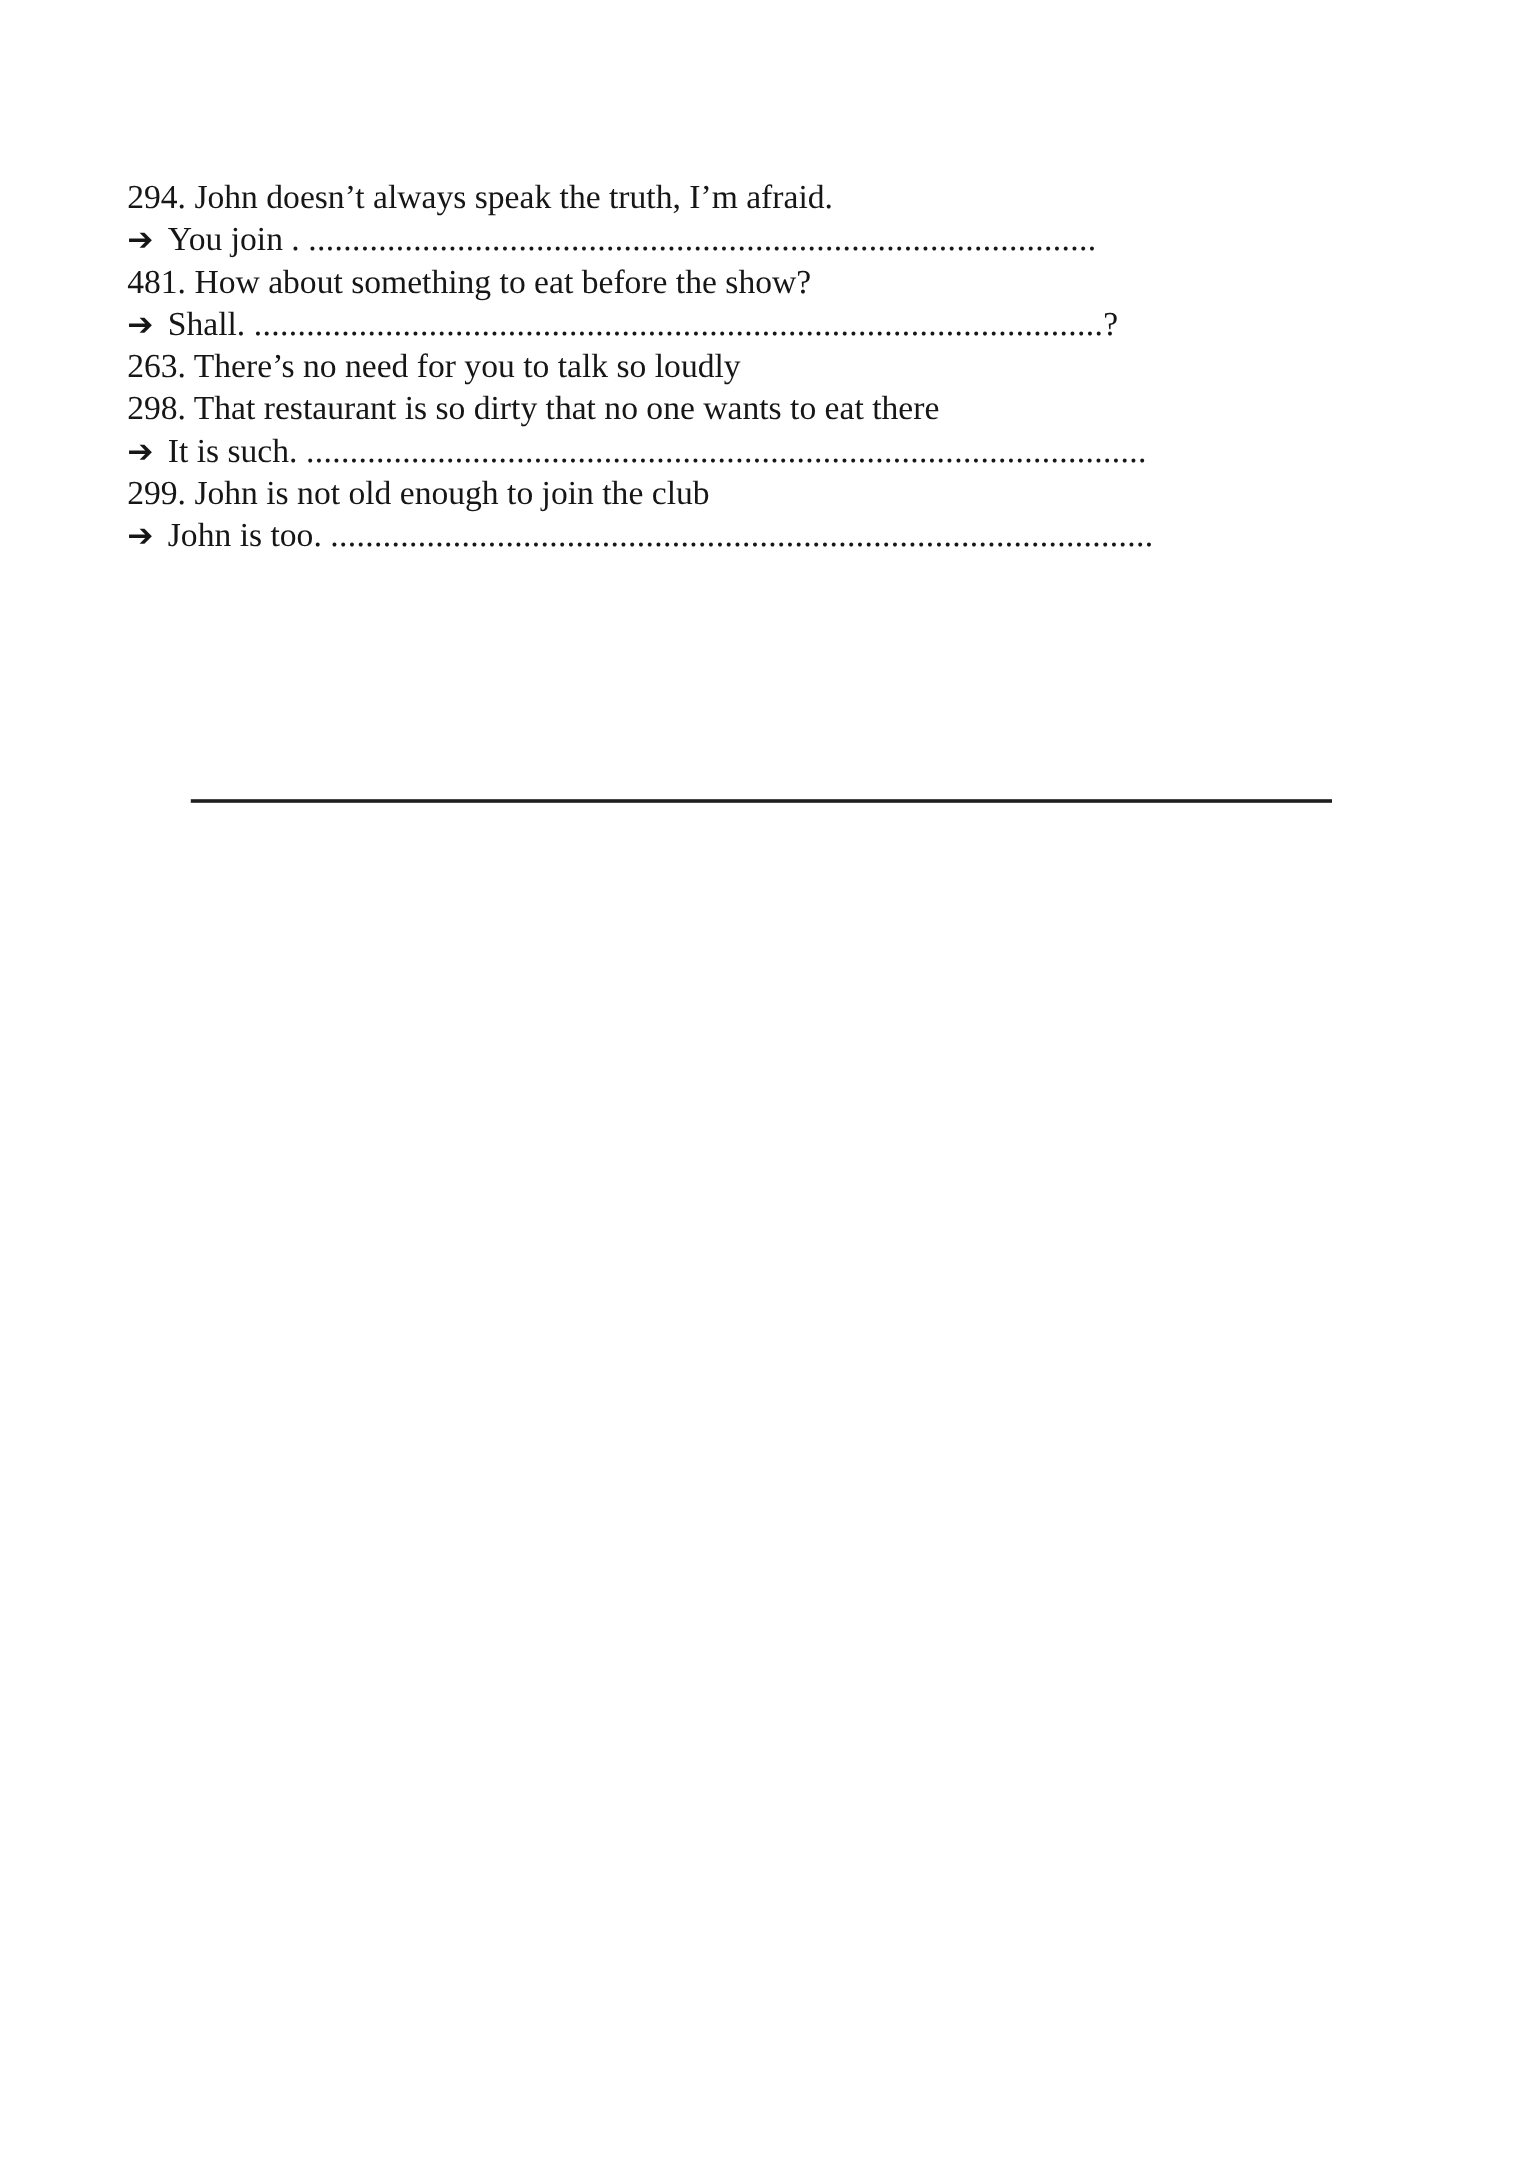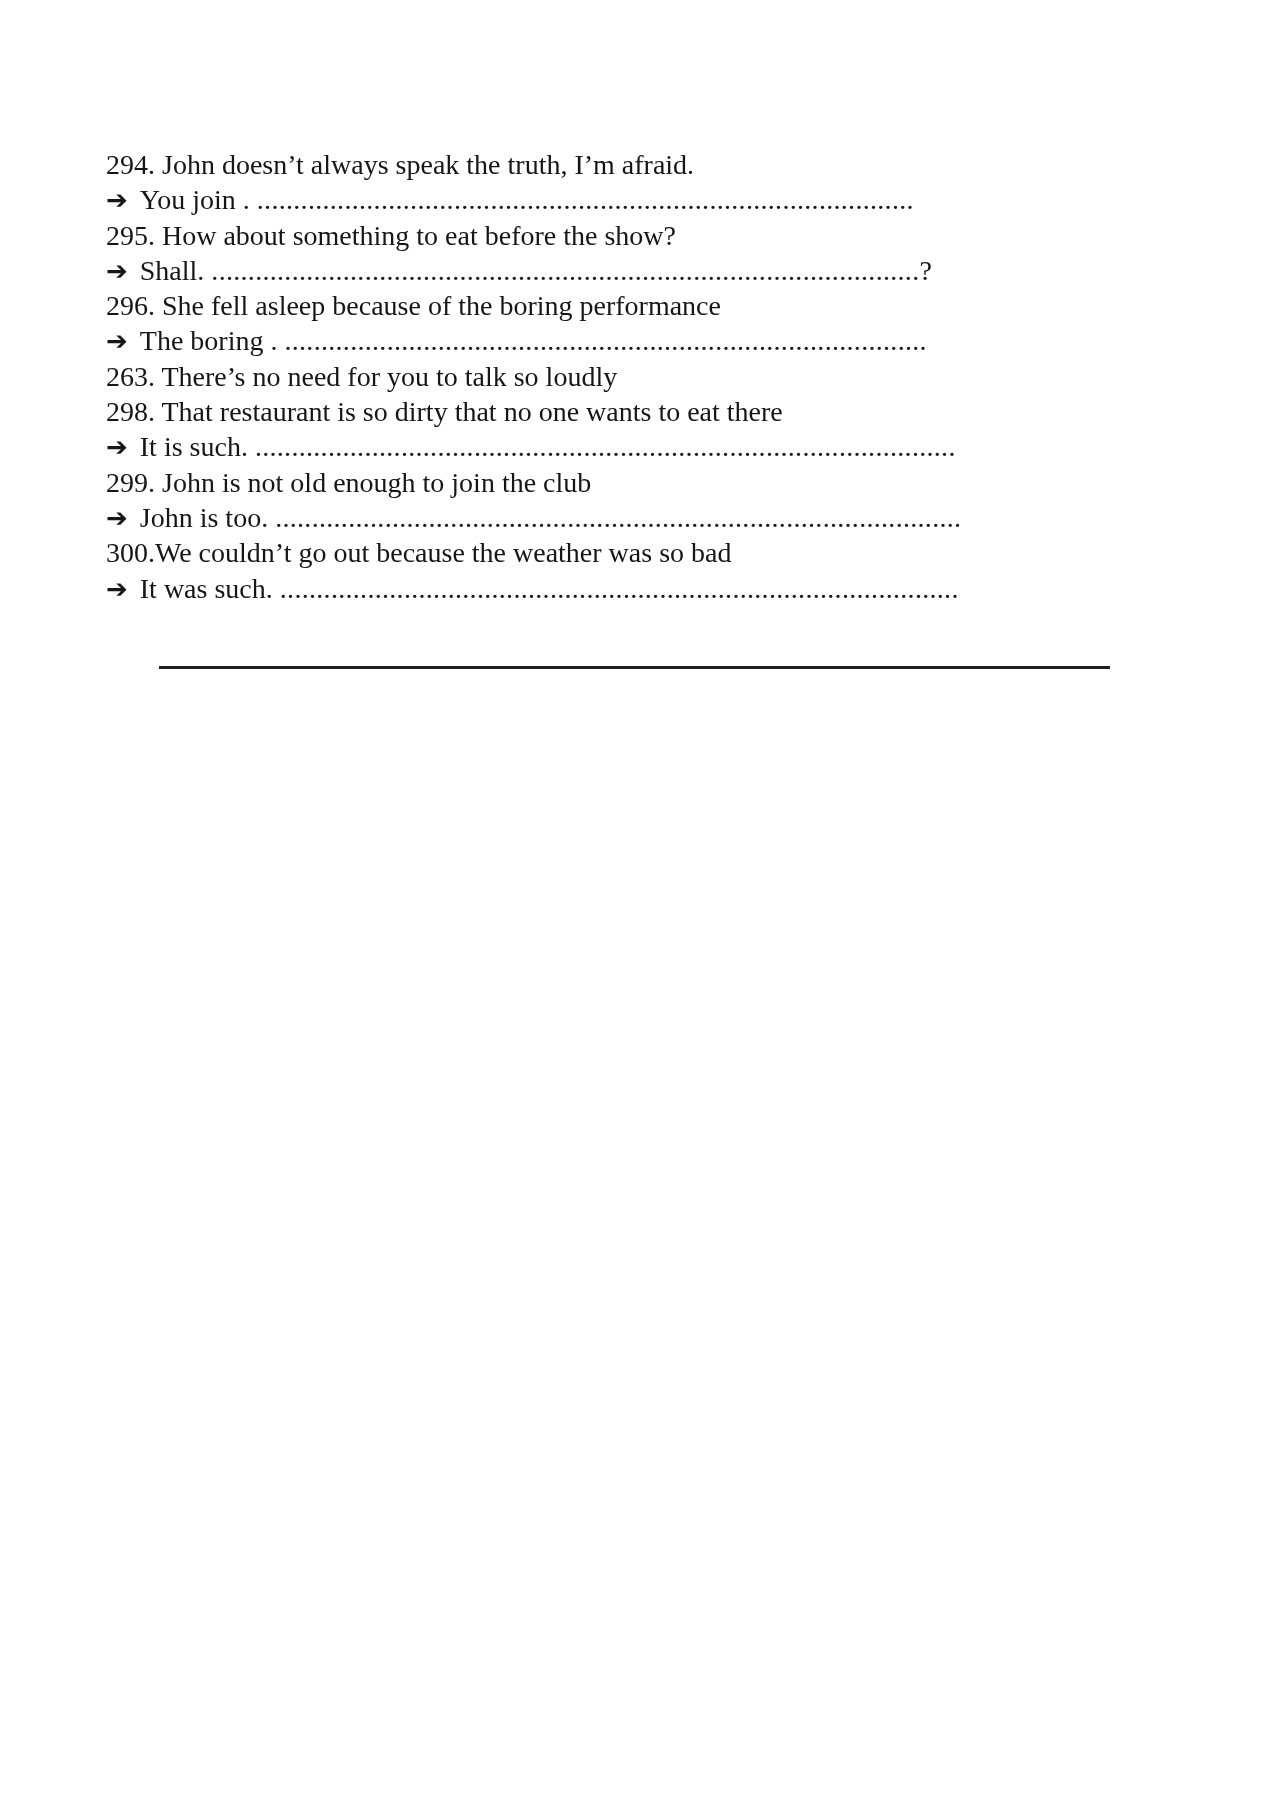--- a/index.html
+++ b/index.html
@@ -58,44 +58,36 @@
 
 <div class="page">
   <div class="doc-text">
 
     <div class="ex">
       <div class="line prompt">294. John doesn’t always speak the truth, I’m afraid.</div>
       <div class="line answer"><span class="arrow">➔</span><span>You join . </span><span class="leader">..........................................................................................</span><span></span></div>
     </div>
 
     <div class="ex">
-      <div class="line prompt">295. How about something to eat before the show?</div>
+      <div class="line prompt">481. How about something to eat before the show?</div>
       <div class="line answer"><span class="arrow">➔</span><span>Shall. </span><span class="leader">.................................................................................................</span><span>?</span></div>
     </div>
 
-    <div class="ex">
-      <div class="line prompt">296. She fell asleep because of the boring performance</div>
-      <div class="line answer"><span class="arrow">➔</span><span>The boring . </span><span class="leader">........................................................................................</span><span></span></div>
-    </div>
 
     <div class="ex">
       <div class="line prompt">263. There’s no need for you to talk so loudly</div>
     </div>
 
     <div class="ex">
       <div class="line prompt">298. That restaurant is so dirty that no one wants to eat there</div>
       <div class="line answer"><span class="arrow">➔</span><span>It is such. </span><span class="leader">................................................................................................</span><span></span></div>
     </div>
 
     <div class="ex">
       <div class="line prompt">299. John is not old enough to join the club</div>
       <div class="line answer"><span class="arrow">➔</span><span>John is too. </span><span class="leader">..............................................................................................</span><span></span></div>
     </div>
 
-    <div class="ex">
-      <div class="line prompt">300.We couldn’t go out because the weather was so bad</div>
-      <div class="line answer"><span class="arrow">➔</span><span>It was such. </span><span class="leader">.............................................................................................</span><span></span></div>
-    </div>
 
   </div>
 
   <div class="rule"></div>
 </div>
 
 </body></html>

